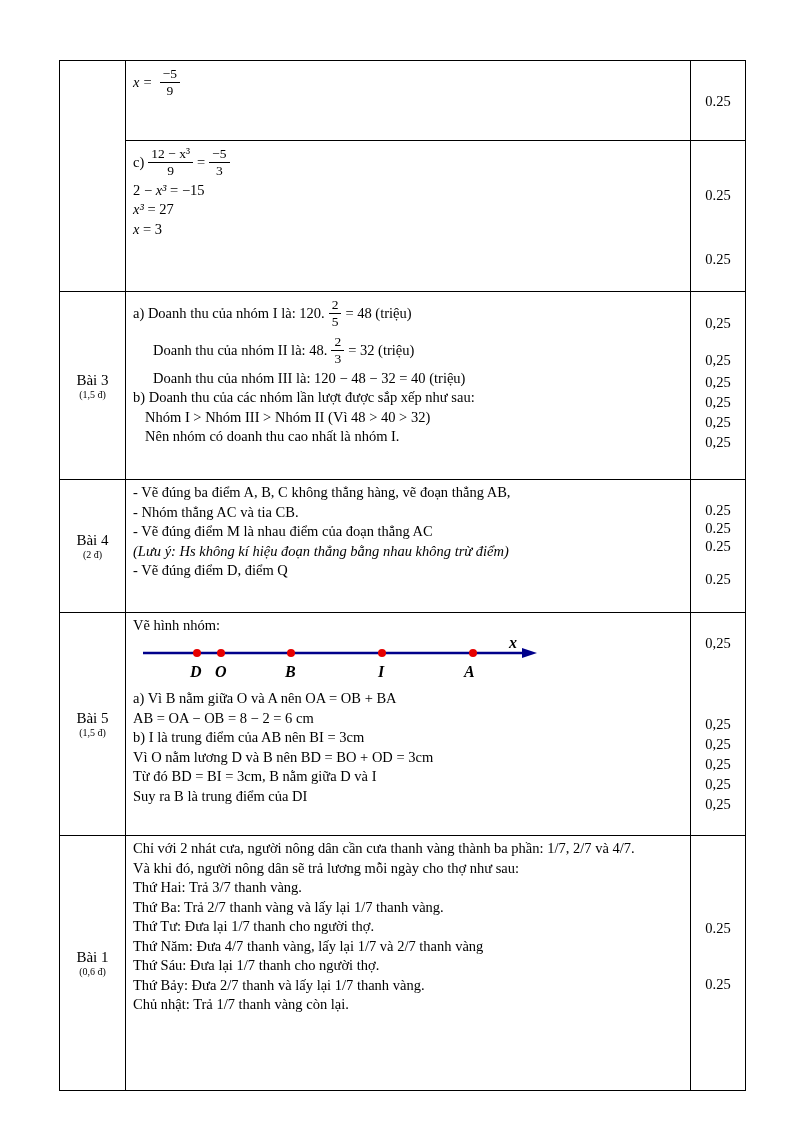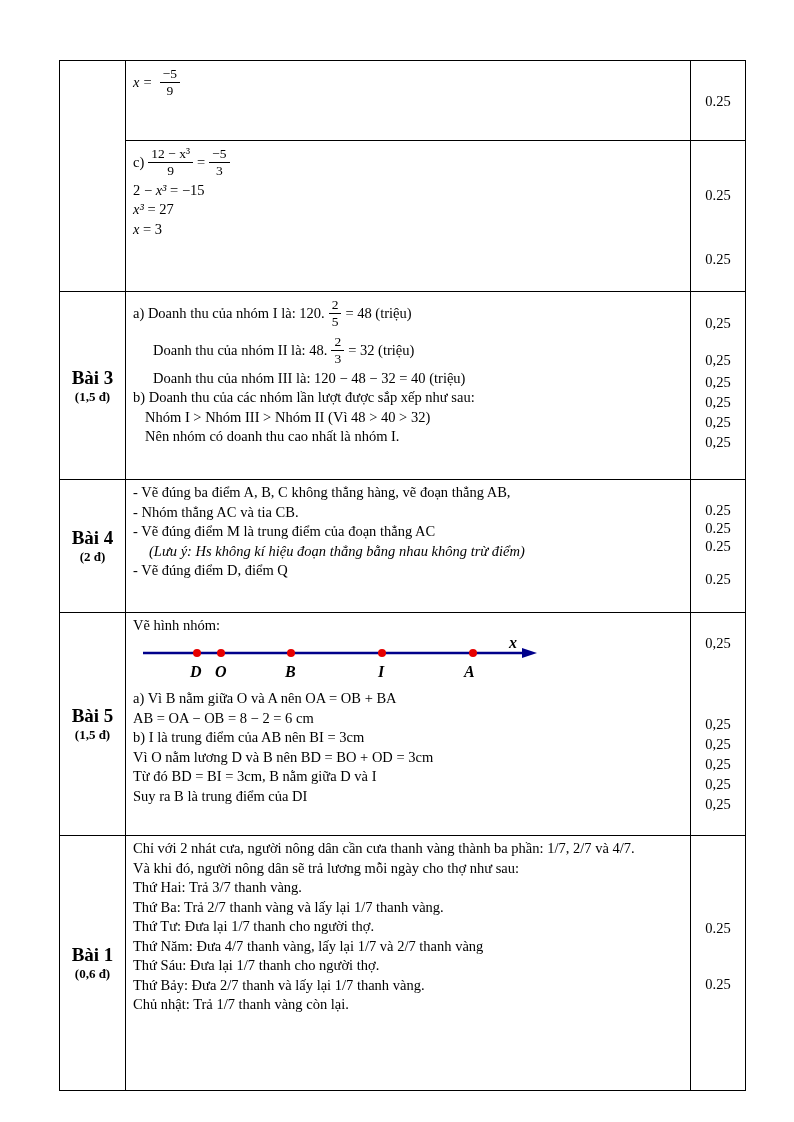--- a/index.html
+++ b/index.html
@@ -7,35 +7,35 @@
   body { font-family:"Liberation Serif", serif; }
   .page { position:relative; width:794px; height:1122px; background:#ffffff; margin:0 auto; overflow:hidden; }
   table.answer { position:absolute; left:59px; top:60px; width:686px; border-collapse:collapse; table-layout:fixed; }
   td { border:1px solid #000; vertical-align:top; font-size:14.5px; color:#000; overflow:hidden; }
   col.c-label { width:66px; }
   col.c-content { width:565px; }
   col.c-points { width:55px; }
   tr.r-a { height:45px; } tr.r-b { height:118px; } tr.r-3 { height:155px; }
   tr.r-4 { height:100px; } tr.r-5 { height:190px; } tr.r-6 { height:222px; }
   .label-cell { text-align:center; vertical-align:middle; }
-  .label-name { font-weight:bold; font-size:19px; display:block; }
-  .label-sub  { font-size:13px; display:block;font-weight:bold; }
+  .label-name { font-weight:normal; font-size:15px; display:block; }
+  .label-sub  { font-size:10px; display:block; }
   .content-cell { padding:3px 7px 2px 7px; line-height:19.5px; }
   .points-cell { padding:18px;border-radius:21px; }
   .pts { display:flex; flex-direction:column; align-items:center; font-size:14.5px; line-height:20px; }
   .pts-a { height:43px; justify-content:center; }
   .pts-b { height:114px; } .pts-b .p1 { margin-top:26px; } .pts-b .p2 { margin-top:auto; margin-bottom:4px; }
   .pts-3 { height:151px; padding-top:3px; } .pts-3 .p2 { margin-top:17px; } .pts-3 .p3 { margin-top:2px; }
   .pts-4 { height:96px; padding-top:3px; line-height:18px; } .pts-4 .p4 { margin-top:auto; margin-bottom:6px; }
   .pts-5 { height:186px; padding-top:2px; } .pts-5 .p2 { margin-top:61px; } .pts-5 .p6 { margin-top:auto; margin-bottom:4px; }
   .pts-6 { height:218px; } .pts-6 .p1 { margin-top:64px; } .pts-6 .p2 { margin-top:36px; }
   .line { display:block; }
   .indent1 { padding-left:20px; }
   .indent2 { padding-left:12px; }
-  .italic-line { font-style:italic;margin-left:16px; }
+  .italic-line { font-style:italic; }
   .var { font-style:italic; }
   .math-line { display:flex; align-items:center; gap:4px; }
   .frac { display:inline-block; vertical-align:middle; text-align:center; font-size:13.5px; line-height:1.18; margin:2px 4px; }
   .frac .num { display:block; border-bottom:1px solid #000; padding:0 3px; }
   .frac .den { display:block; padding:0 3px; }
   .frac-line { display:flex; align-items:center; flex-wrap:nowrap; }
   .figure-wrap { margin:2px 0 0 0; }
   .axis { stroke:#00008B; stroke-width:2.5; }
   .axis-arrow { fill:#00008B; }
   .dot { fill:#e60000; }
@@ -138,21 +138,21 @@
       </tr>
 
       <tr class="r-4">
         <td class="label-cell">
           <span class="label-name">Bài 4</span>
           <span class="label-sub">(2 đ)</span>
         </td>
         <td class="content-cell">
           <div class="line">- Vẽ đúng ba điểm A, B, C không thẳng hàng, vẽ đoạn thẳng AB,</div>
           <div class="line">- Nhóm thẳng AC và tia CB.</div>
-          <div class="line">- Vẽ đúng điểm M là trung điểm của đoạn thẳng AC</div>
+          <div class="line">- Vẽ đúng điểm M là nhau điểm của đoạn thẳng AC</div>
           <div class="line italic-line">(Lưu ý: Hs không kí hiệu đoạn thẳng bằng nhau không trừ điểm)</div>
           <div class="line">- Vẽ đúng điểm D, điểm Q</div>
         </td>
         <td class="points-cell">
           <div class="pts pts-4">
             <span class="p1">0.25</span>
             <span class="p2">0.25</span>
             <span class="p3">0.25</span>
             <span class="p4">0.25</span>
           </div>

